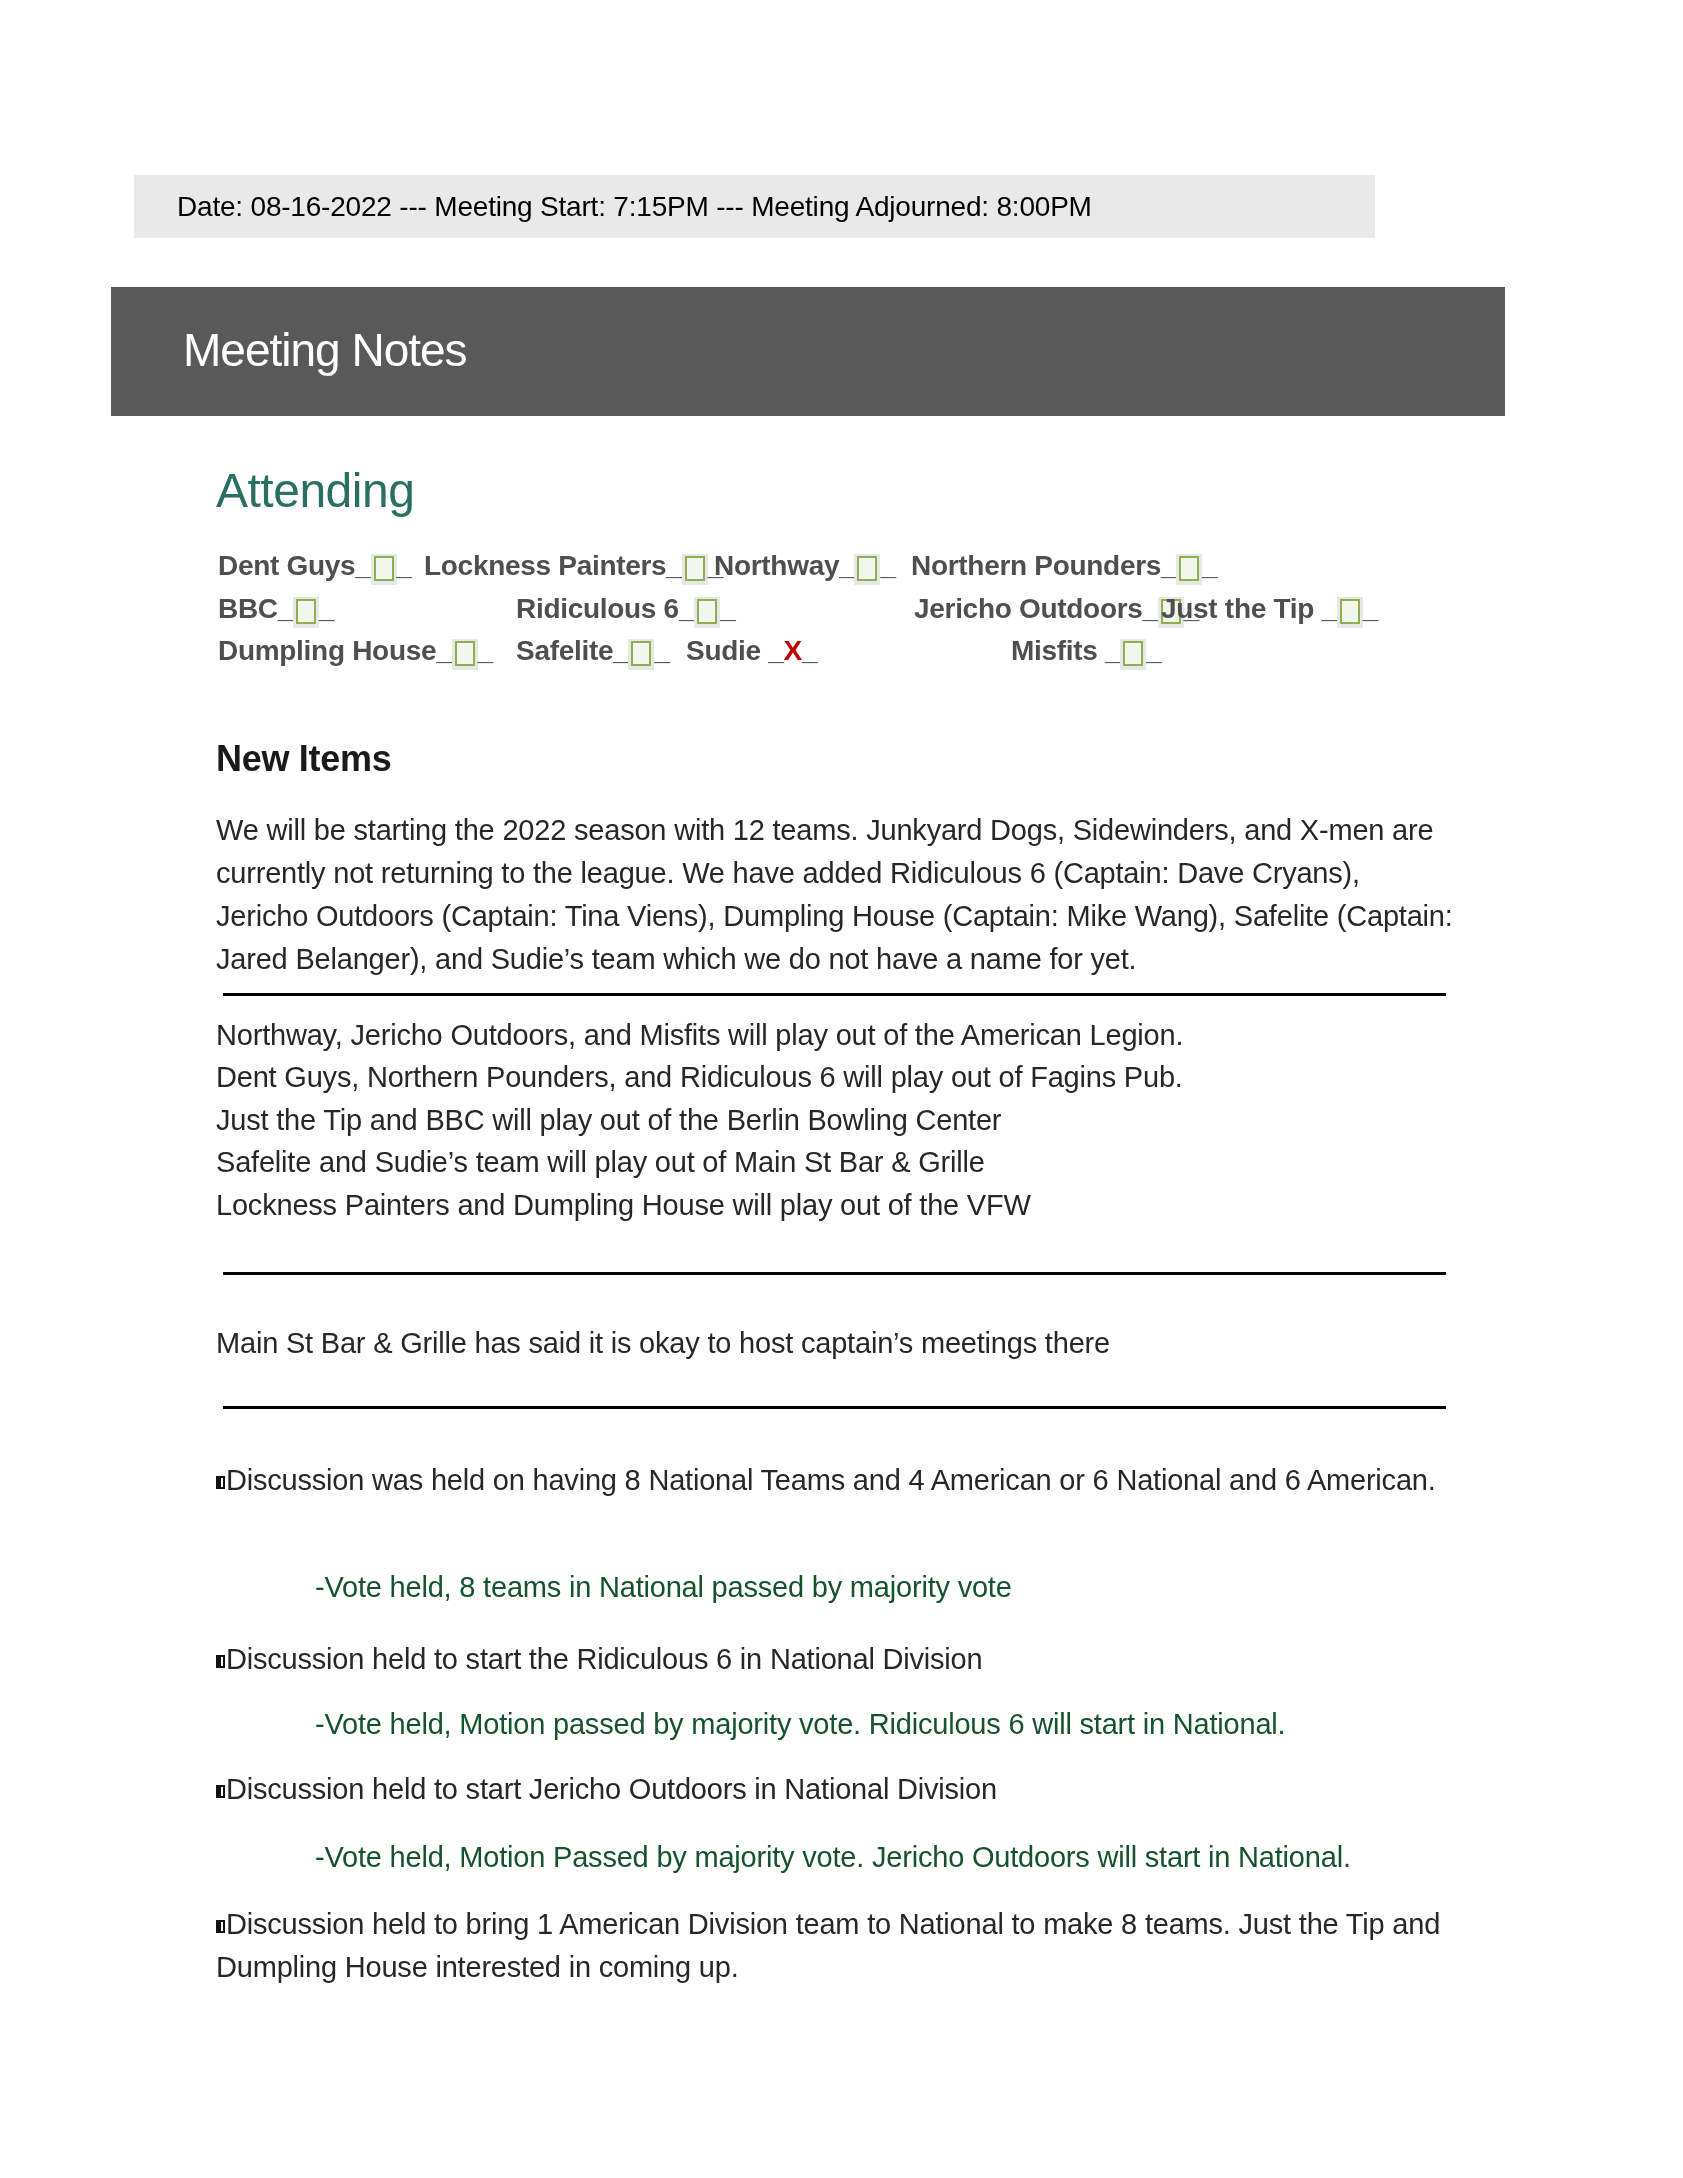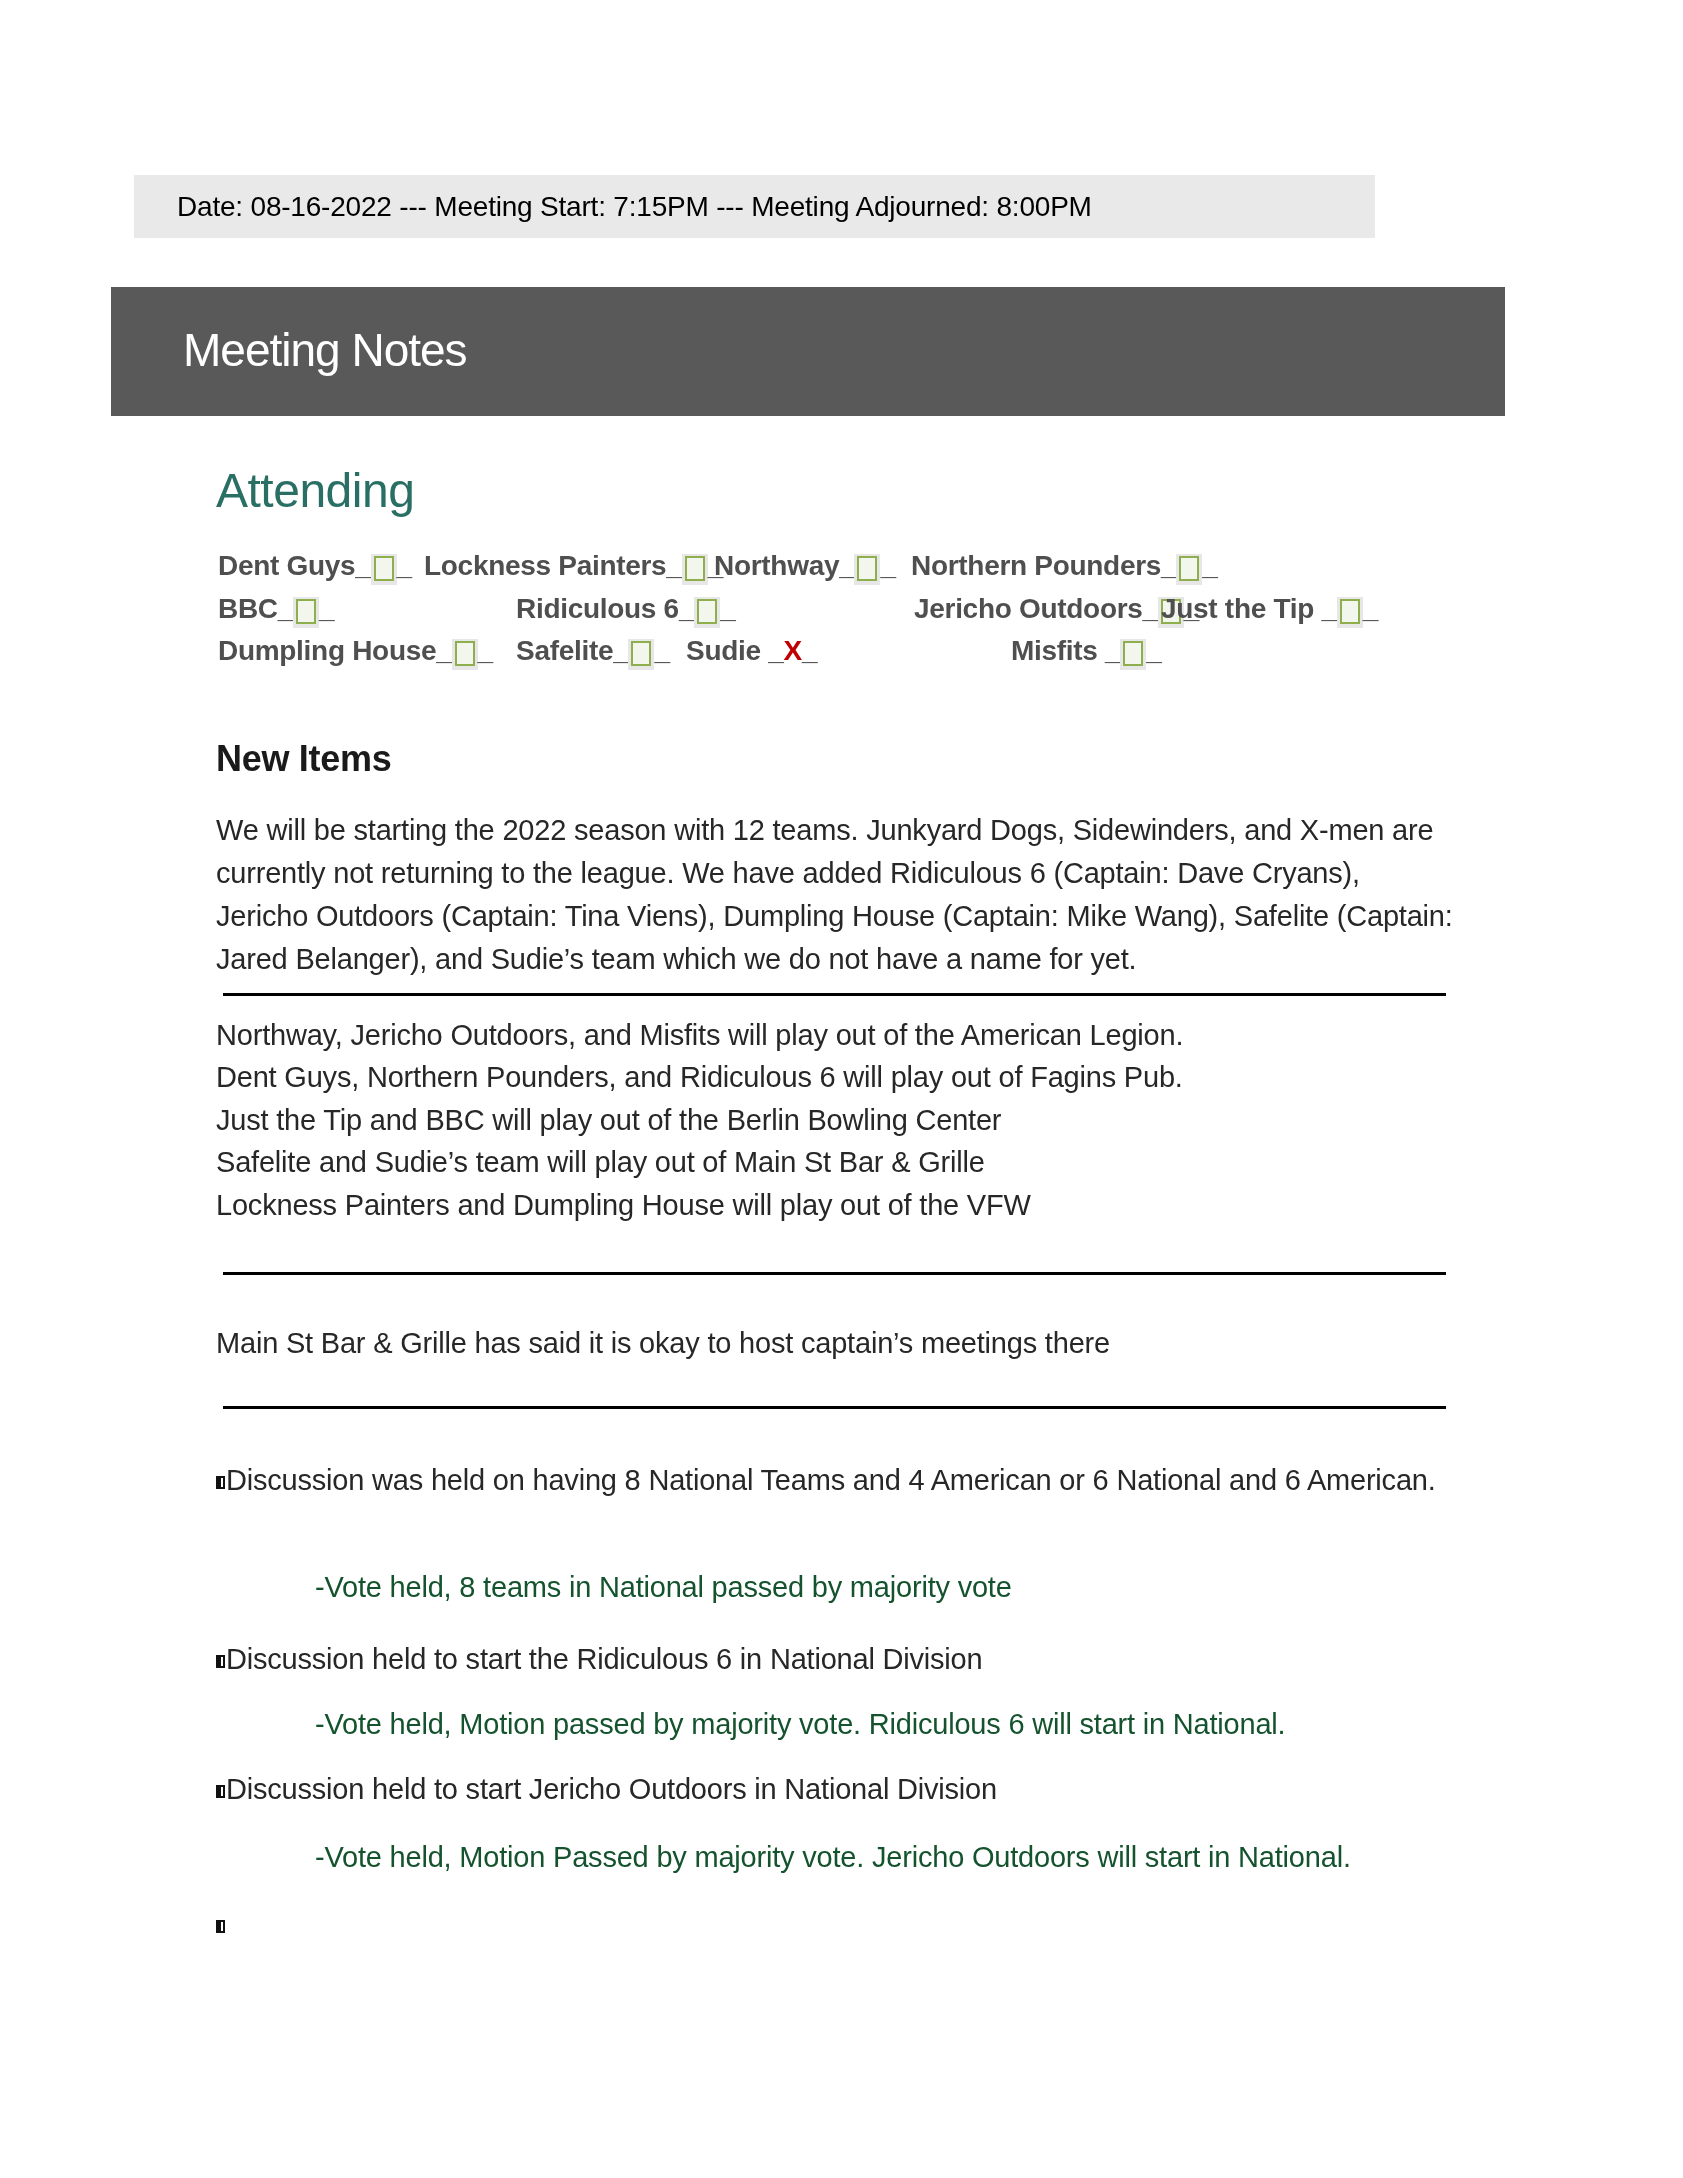--- a/index.html
+++ b/index.html
@@ -133,17 +133,17 @@
     <span class="bullet-glyph"></span><span>Discussion held to start the Ridiculous 6 in National Division</span>
   </div>
   <div class="vote-par" style="top:1703px;">-Vote held, Motion passed by majority vote.  Ridiculous 6 will start in National.</div>
 
   <div class="bullet-par" style="top:1768px;">
     <span class="bullet-glyph"></span><span>Discussion held to start Jericho Outdoors in National Division</span>
   </div>
   <div class="vote-par" style="top:1836px;">-Vote held, Motion Passed by majority vote.  Jericho Outdoors will start in National.</div>
 
   <div class="bullet-par" style="top:1903px;">
-    <span class="bullet-glyph"></span>
+    <span class="bullet-glyph"></span><span>Discussion held to bring 1 American Division team to National to make 8 teams.  Just the Tip and Dumpling House interested in coming up.</span>
   </div>
 
 </div>
 
 
 </body></html>

